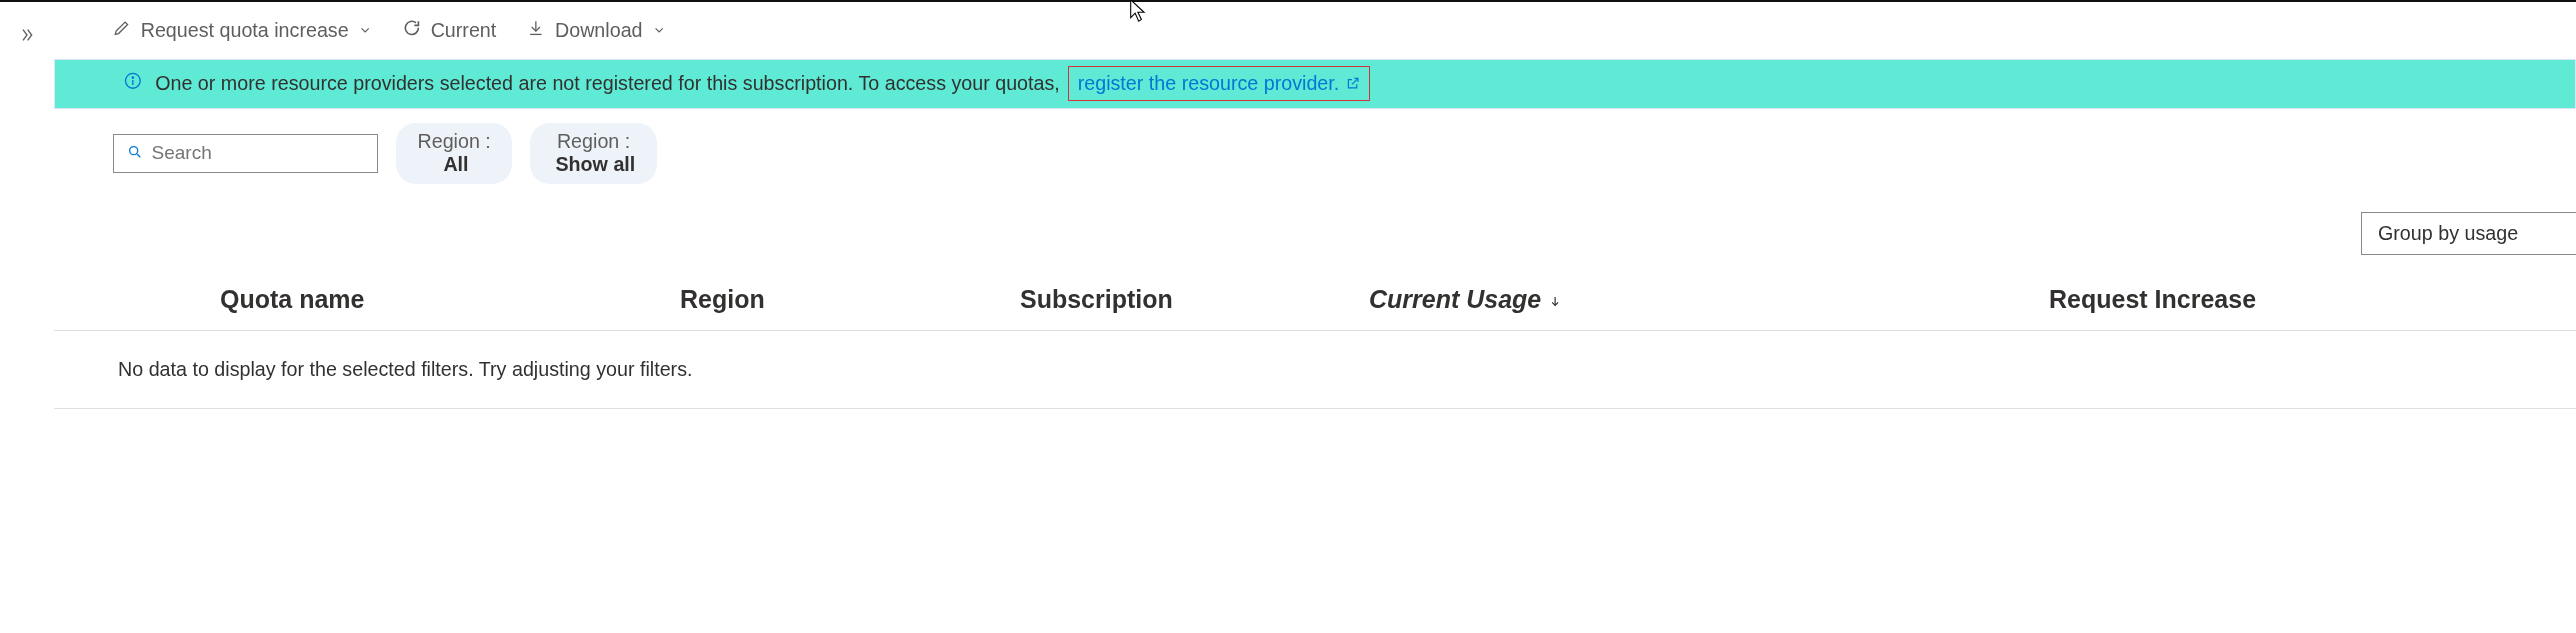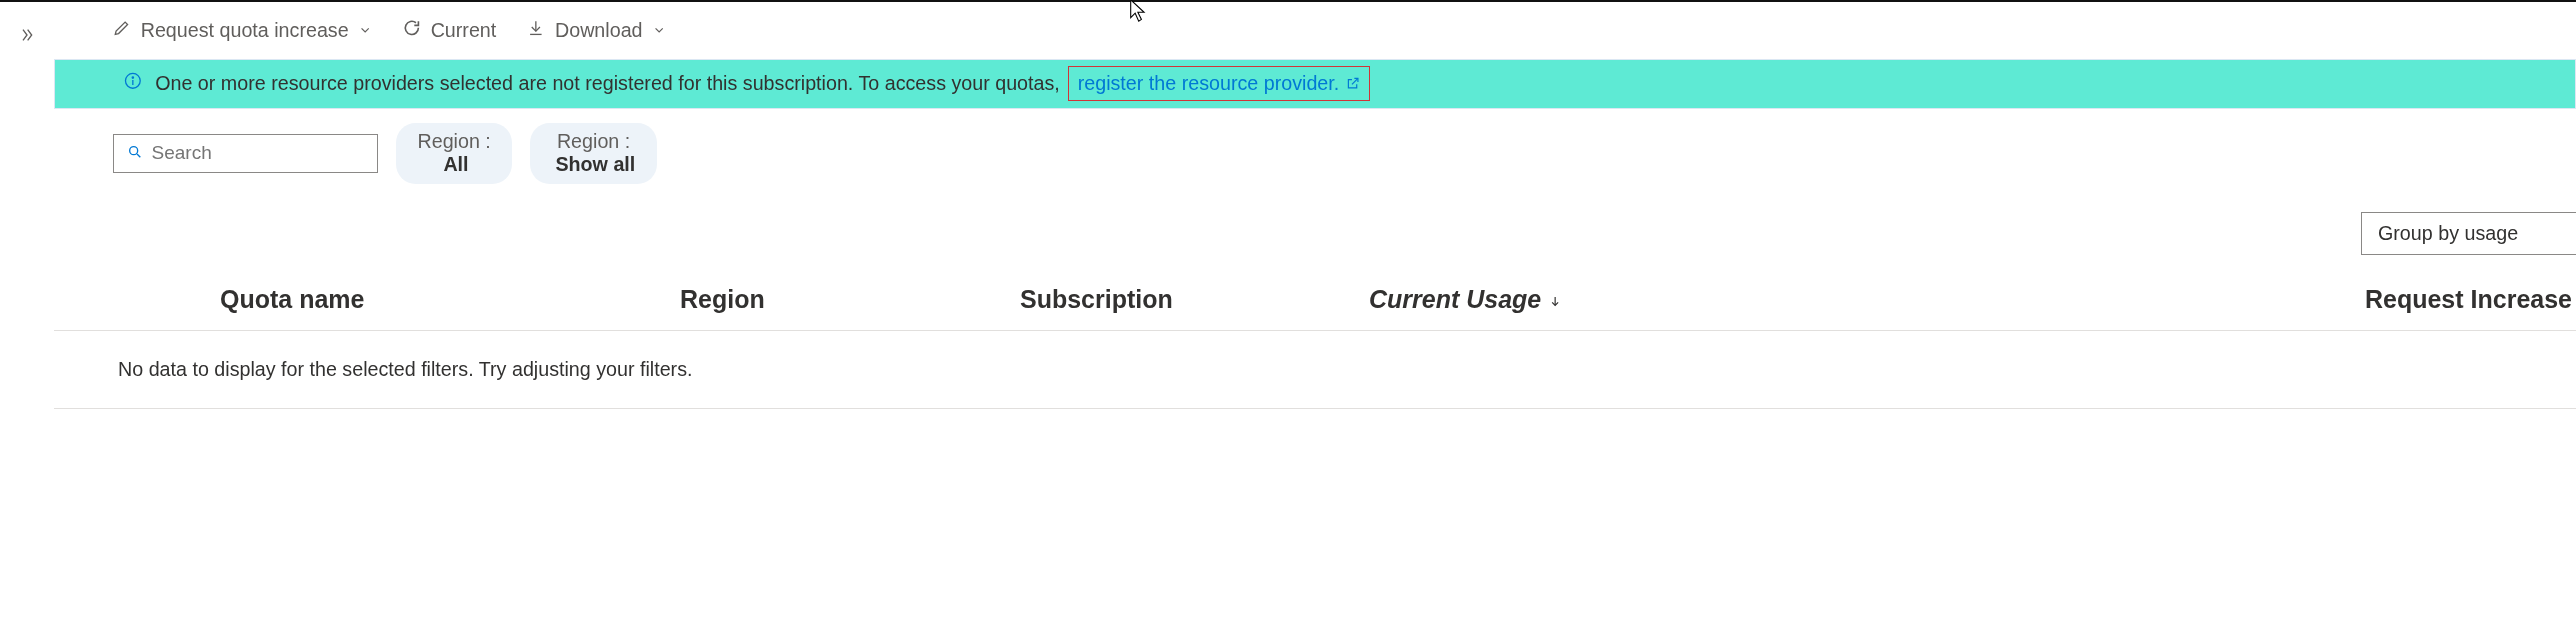--- a/index.html
+++ b/index.html
@@ -132,21 +132,21 @@
     padding: 30px 0 16px 0;
     font-size: 25px;
     font-weight: 600;
     color: #323130;
     border-bottom: 0.9px solid #e1dfdd;
   }
   .col-quota   { padding-left: 166px; width: 626px; }
   .col-region  { width: 340px; }
   .col-sub     { width: 349px; }
   .col-usage   { width: 680px; display:flex; align-items:flex-start; gap:7.2px;font-style:italic;}
-  .col-req     { flex: 1; text-align: right; padding-right: 4px; }
+  .col-req     { flex: 1; padding-right: 4px; }
   .sort-arrow svg { width: 14.3px; height: 14.3px; }
 
   .empty-msg {
     padding: 27px 0 27px 64px;
     font-size: 19.7px;
     color: #323130;
     border-bottom: 0.9px solid #e1dfdd;
   }
 
   

